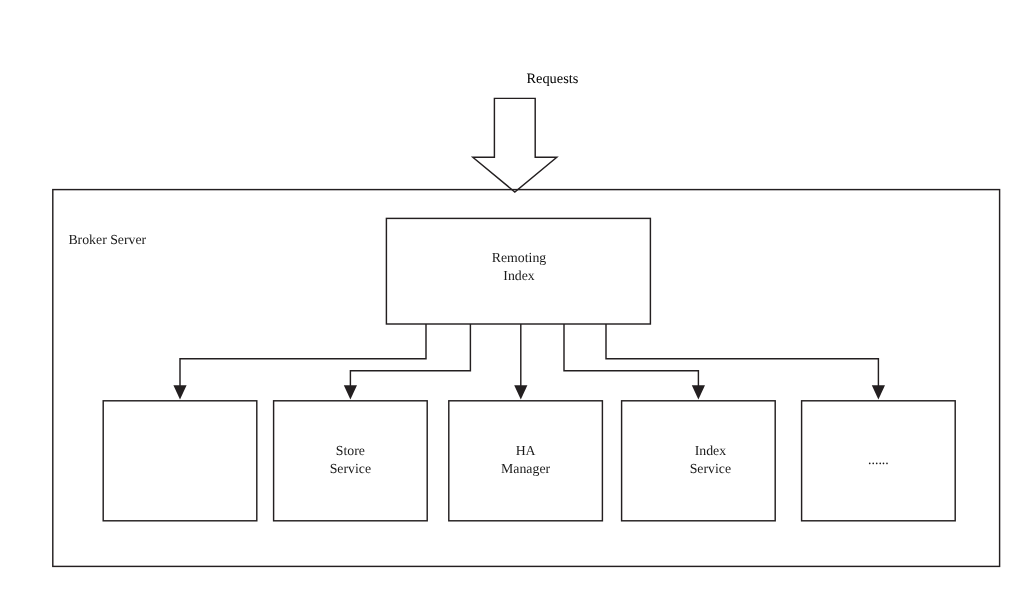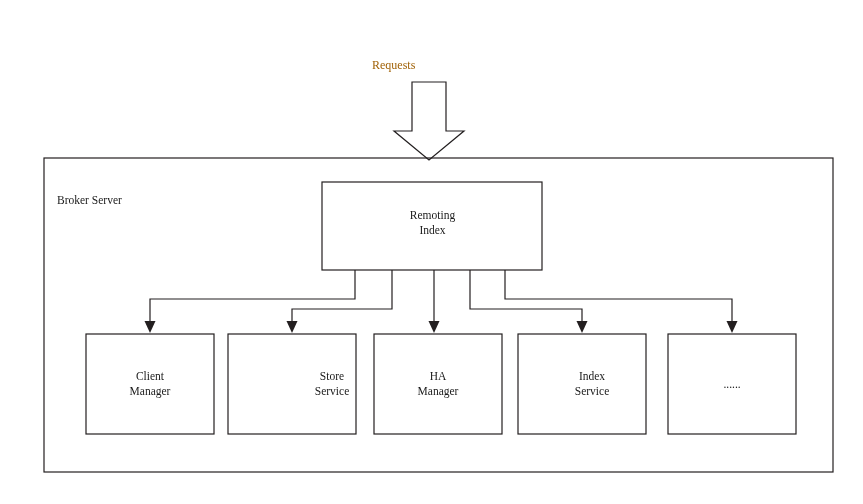--- a/index.html
+++ b/index.html
@@ -30,23 +30,23 @@
     line-height: 15px;
     color: #1a1a1a;
     white-space: pre-line;
     pointer-events: none;
   }
   .requests-label {
     position: absolute;
     left: 372px;
     top: 58px;
     width: 110px;
-    text-align: left;
+    text-align: right;
     font-size: 12px;
-    color: #a16207;
+    color: #000000;
   }
   .container-label {
     position: absolute;
     left: 57px;
     top: 174px;
     font-size: 11.5px;
     color: #1a1a1a;
     margin-top: 20px;
   }
   .remoting-label {
@@ -103,24 +103,22 @@
     </g>
   </svg>
 
   <div class="requests-label">Requests</div>
 
   <div class="container-label">Broker Server</div>
 
   <div class="node-label remoting-label">Remoting
 Index</div>
 
-  <div class="node-label svc-label" style="left:86px; top:369px;">Client
-Manager</div>
 
-  <div class="node-label svc-label" style="left:228px; top:369px;padding-left:40px;">Store
+  <div class="node-label svc-label" style="left:228px; top:369px;">Store
 Service</div>
 
   <div class="node-label svc-label" style="left:374px; top:369px;">HA
 Manager</div>
 
   <div class="node-label svc-label" style="left:518px; top:369px;margin-left:10px;">Index
 Service</div>
 
   <div class="node-label svc-label" style="left:668px; top:377px;">......</div>
 

